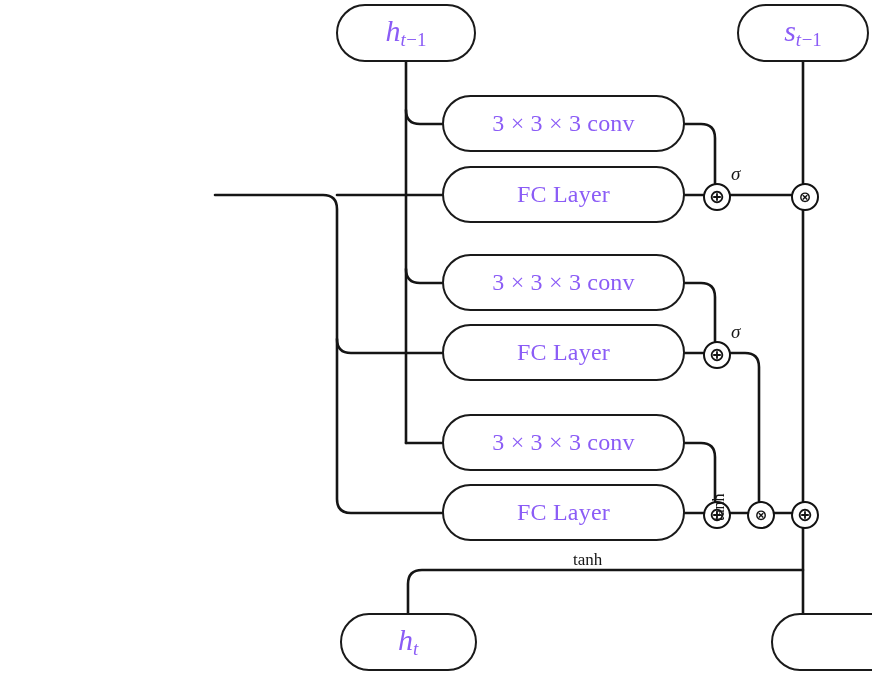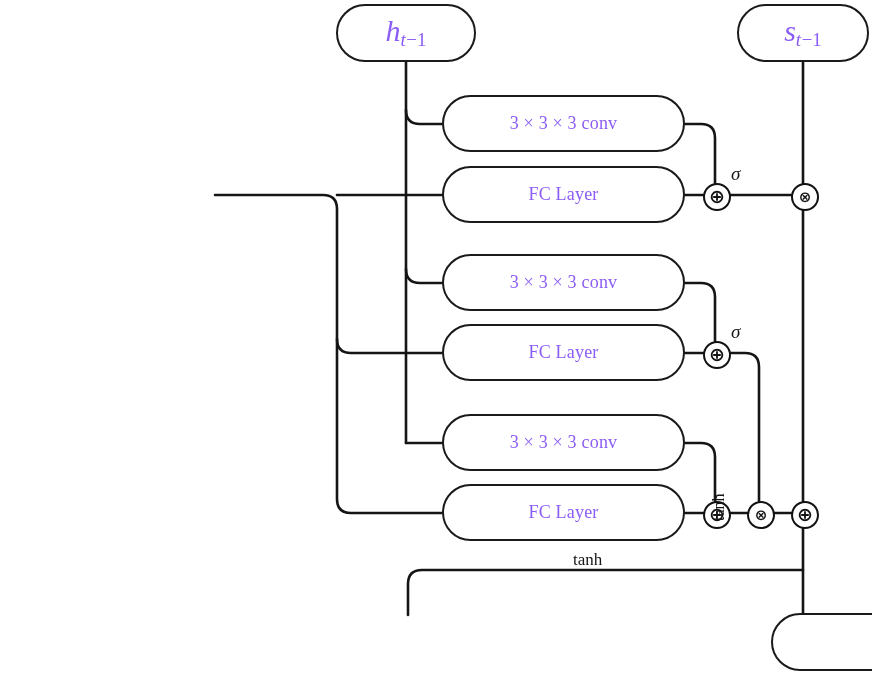--- a/index.html
+++ b/index.html
@@ -14,21 +14,21 @@
     box-sizing:border-box;
     background:#ffffff;
     border:2.6px solid #1a1a1a;
     border-radius:999px;
     display:flex;align-items:center;justify-content:center;
     color:#8b5cf6;
     font-family:"Liberation Serif","DejaVu Serif",serif;
     white-space:nowrap;
     z-index:3;
   }
-  .node.boxlabel{font-size:18px;letter-spacing:.2px;}
+  .node.boxlabel{font-size:24px;letter-spacing:.2px;}
   .node.varlabel{font-size:30px;font-style:italic;}
   .varlabel .sub{font-size:19px;vertical-align:-0.28em;font-style:italic;letter-spacing:.5px;}
   .varlabel .subop{font-size:19px;vertical-align:-0.28em;font-style:normal;}
   .op{
     position:absolute;z-index:5;
     width:24px;height:24px;border-radius:50%;
     background:#ffffff;border:2.6px solid #121212;
     display:flex;align-items:center;justify-content:center;
     font-size:19px;line-height:1;color:#121212;
     font-family:"DejaVu Sans",sans-serif;font-weight:700;
@@ -120,20 +120,23 @@
     <span>FC Layer</span>
   </div>
 
   <div class="node boxlabel" style="left:442px;top:414px;width:243px;height:57px;">
     <span>3 × 3 × 3 conv</span>
   </div>
   <div class="node boxlabel" style="left:442px;top:484px;width:243px;height:57px;">
     <span>FC Layer</span>
   </div>
 
+  <div class="node varlabel" style="left:340px;top:613px;width:137px;height:58px;">
+    <span><span>h</span><span class="sub">t</span></span>
+  </div>
 
   <div class="node varlabel" style="left:771px;top:613px;width:132px;height:58px;justify-content:flex-end;">
     <span><span>s</span><span class="sub">t</span></span>
   </div>
 
   <div class="op add" style="left:703px;top:183px;">
     <span class="glyph">⊕</span>
   </div>
   <div class="oplabel" style="left:731px;top:163px;">σ</div>
 

